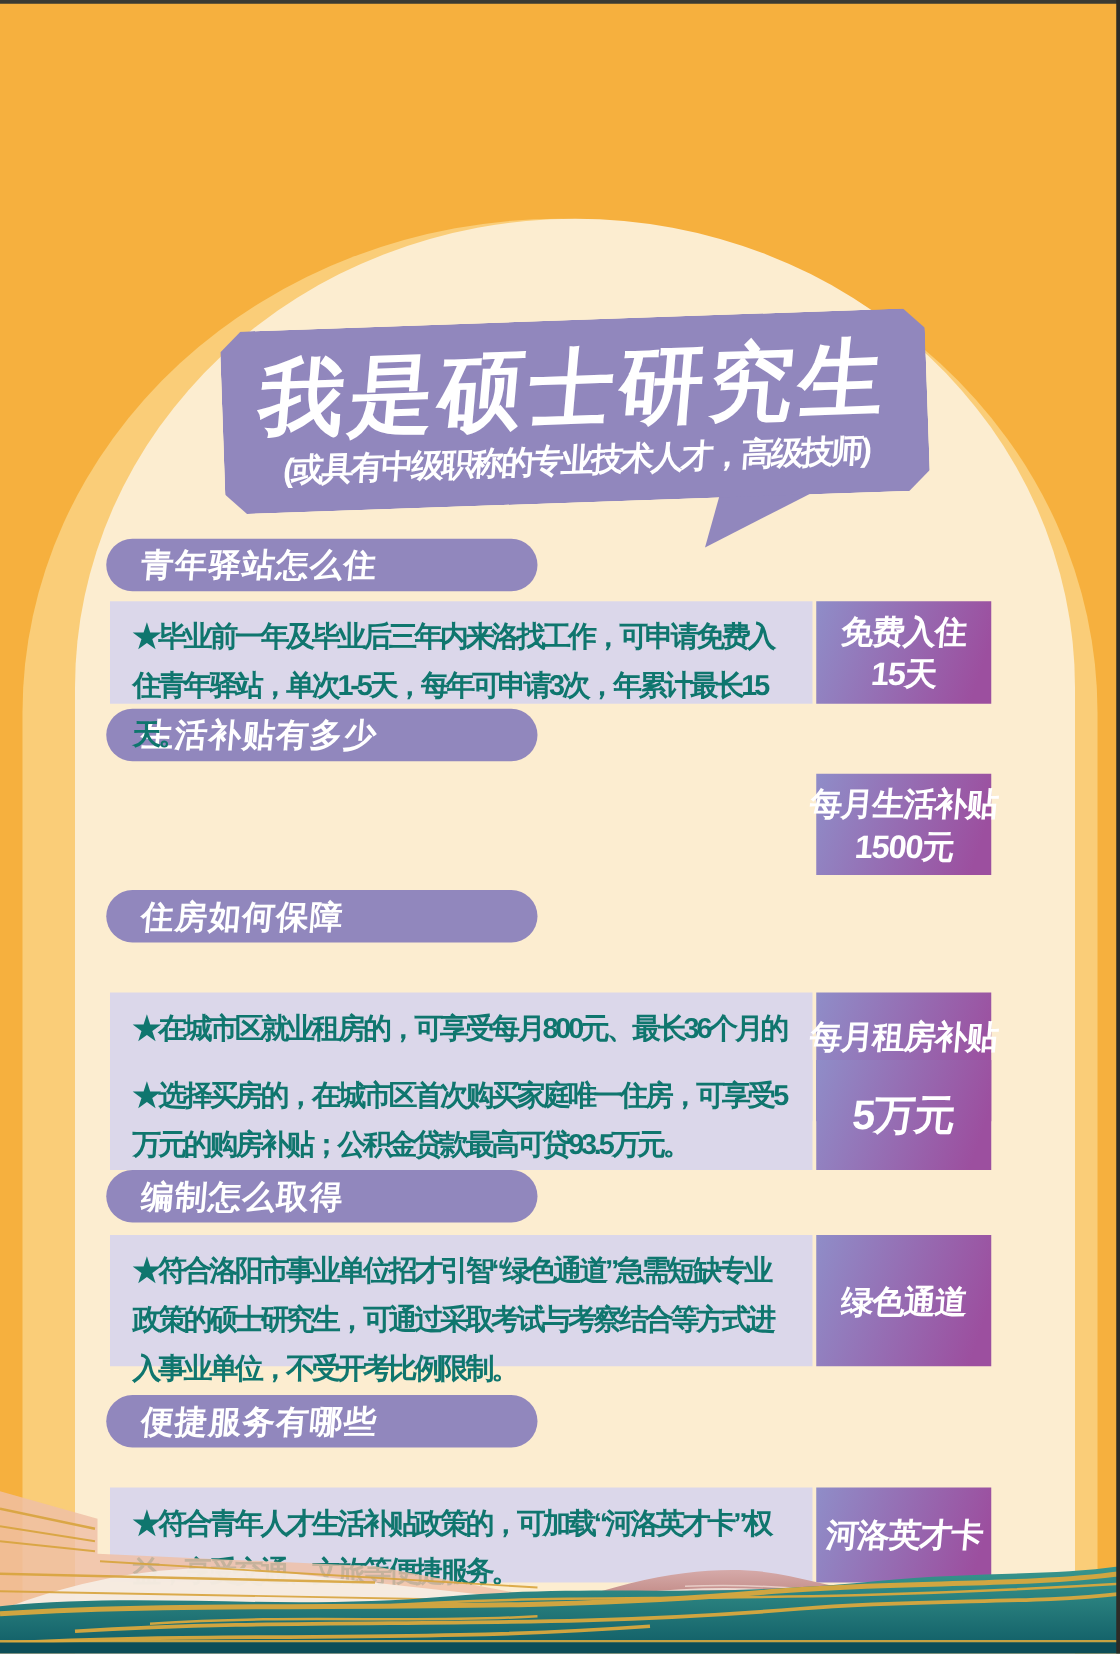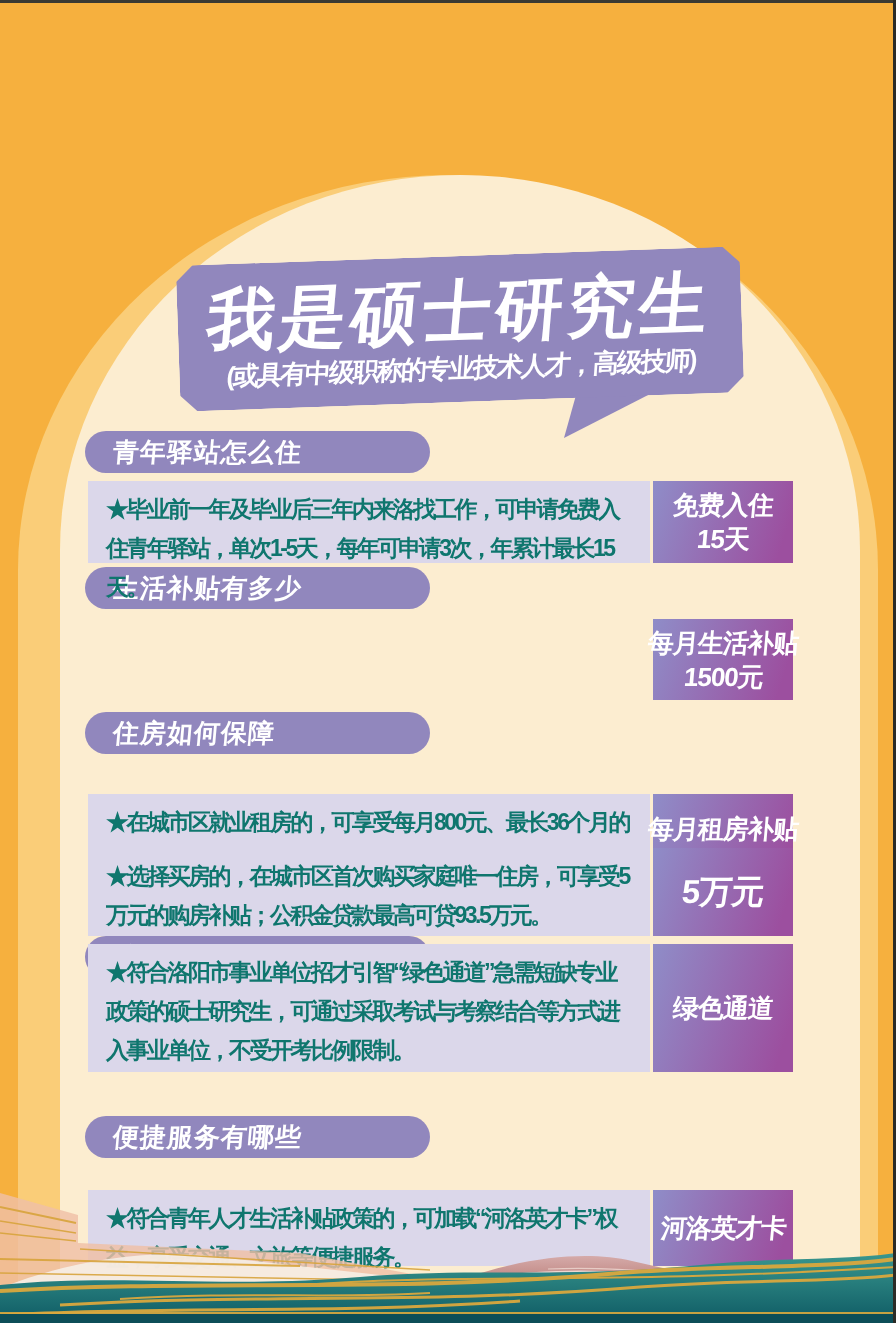--- a/index.html
+++ b/index.html
@@ -104,21 +104,21 @@
   </div>
 
   <div class="row" style="top:848px;height:88px;">
     <div class="row-box">★选择买房的，在城市区首次购买家庭唯一住房，可享受5万元的购房补贴；公积金贷款最高可贷93.5万元。</div>
     <div class="row-badge big">
       <span>5万元</span>
 
     </div>
   </div>
 
-  <div class="row" style="top:944px;height:128px;border-radius:20px;">
+  <div class="row" style="top:988px;height:105px;border-radius:20px;">
     <div class="row-box">★符合洛阳市事业单位招才引智“绿色通道”急需短缺专业政策的硕士研究生，可通过采取考试与考察结合等方式进入事业单位，不受开考比例限制。</div>
     <div class="row-badge">
       <span>绿色通道</span>
 
     </div>
   </div>
 
   <div class="row" style="top:1190px;height:76px;">
     <div class="row-box">★符合青年人才生活补贴政策的，可加载“河洛英才卡”权益，享受交通、文旅等便捷服务。</div>
     <div class="row-badge">

